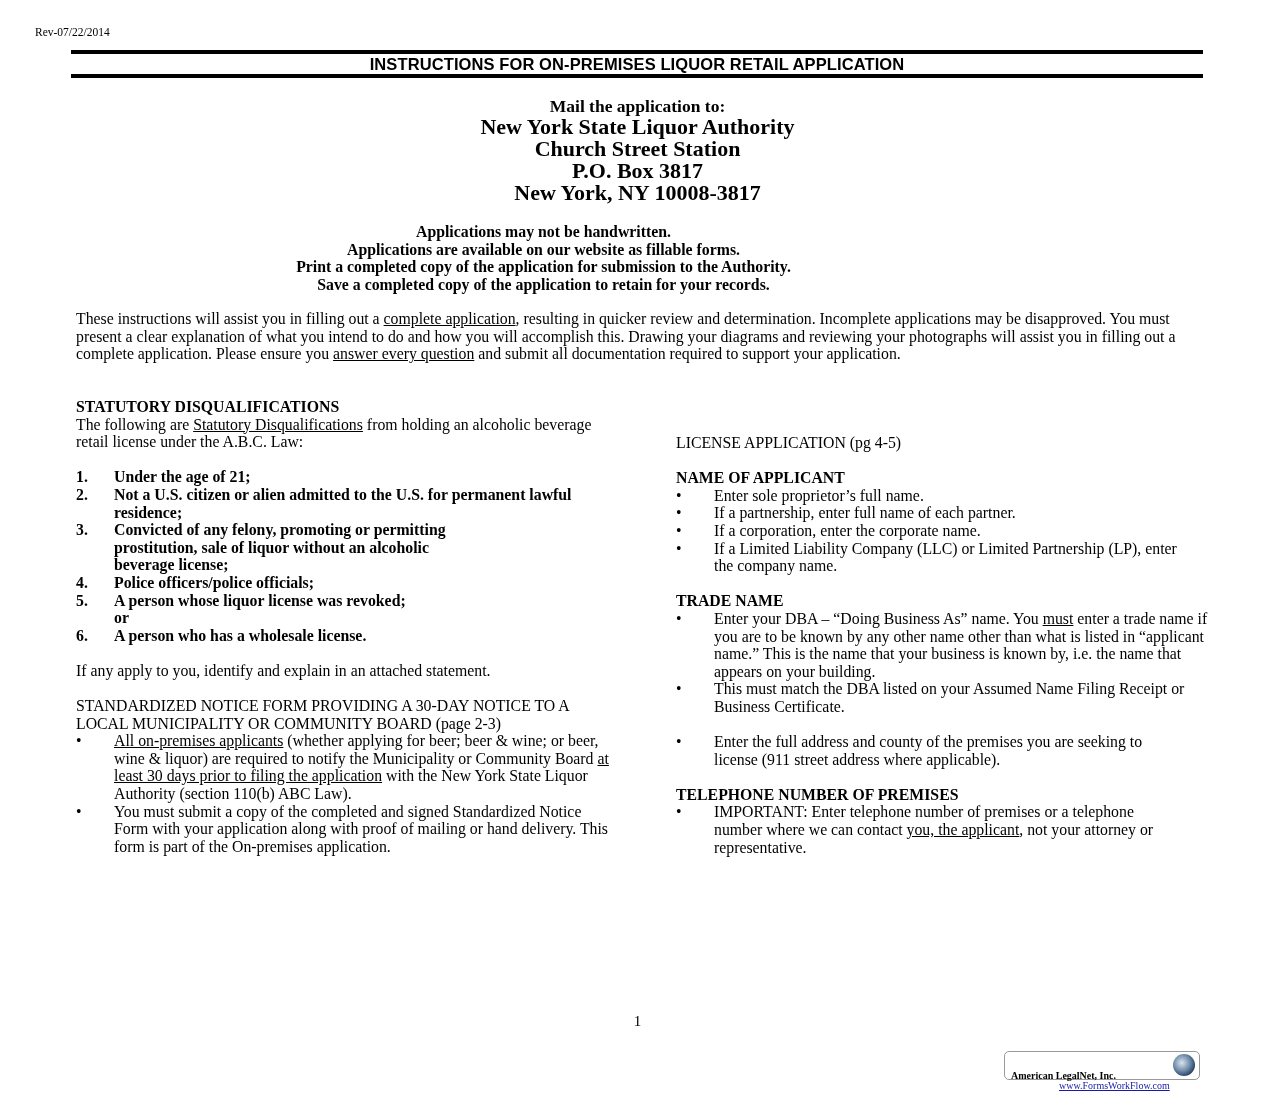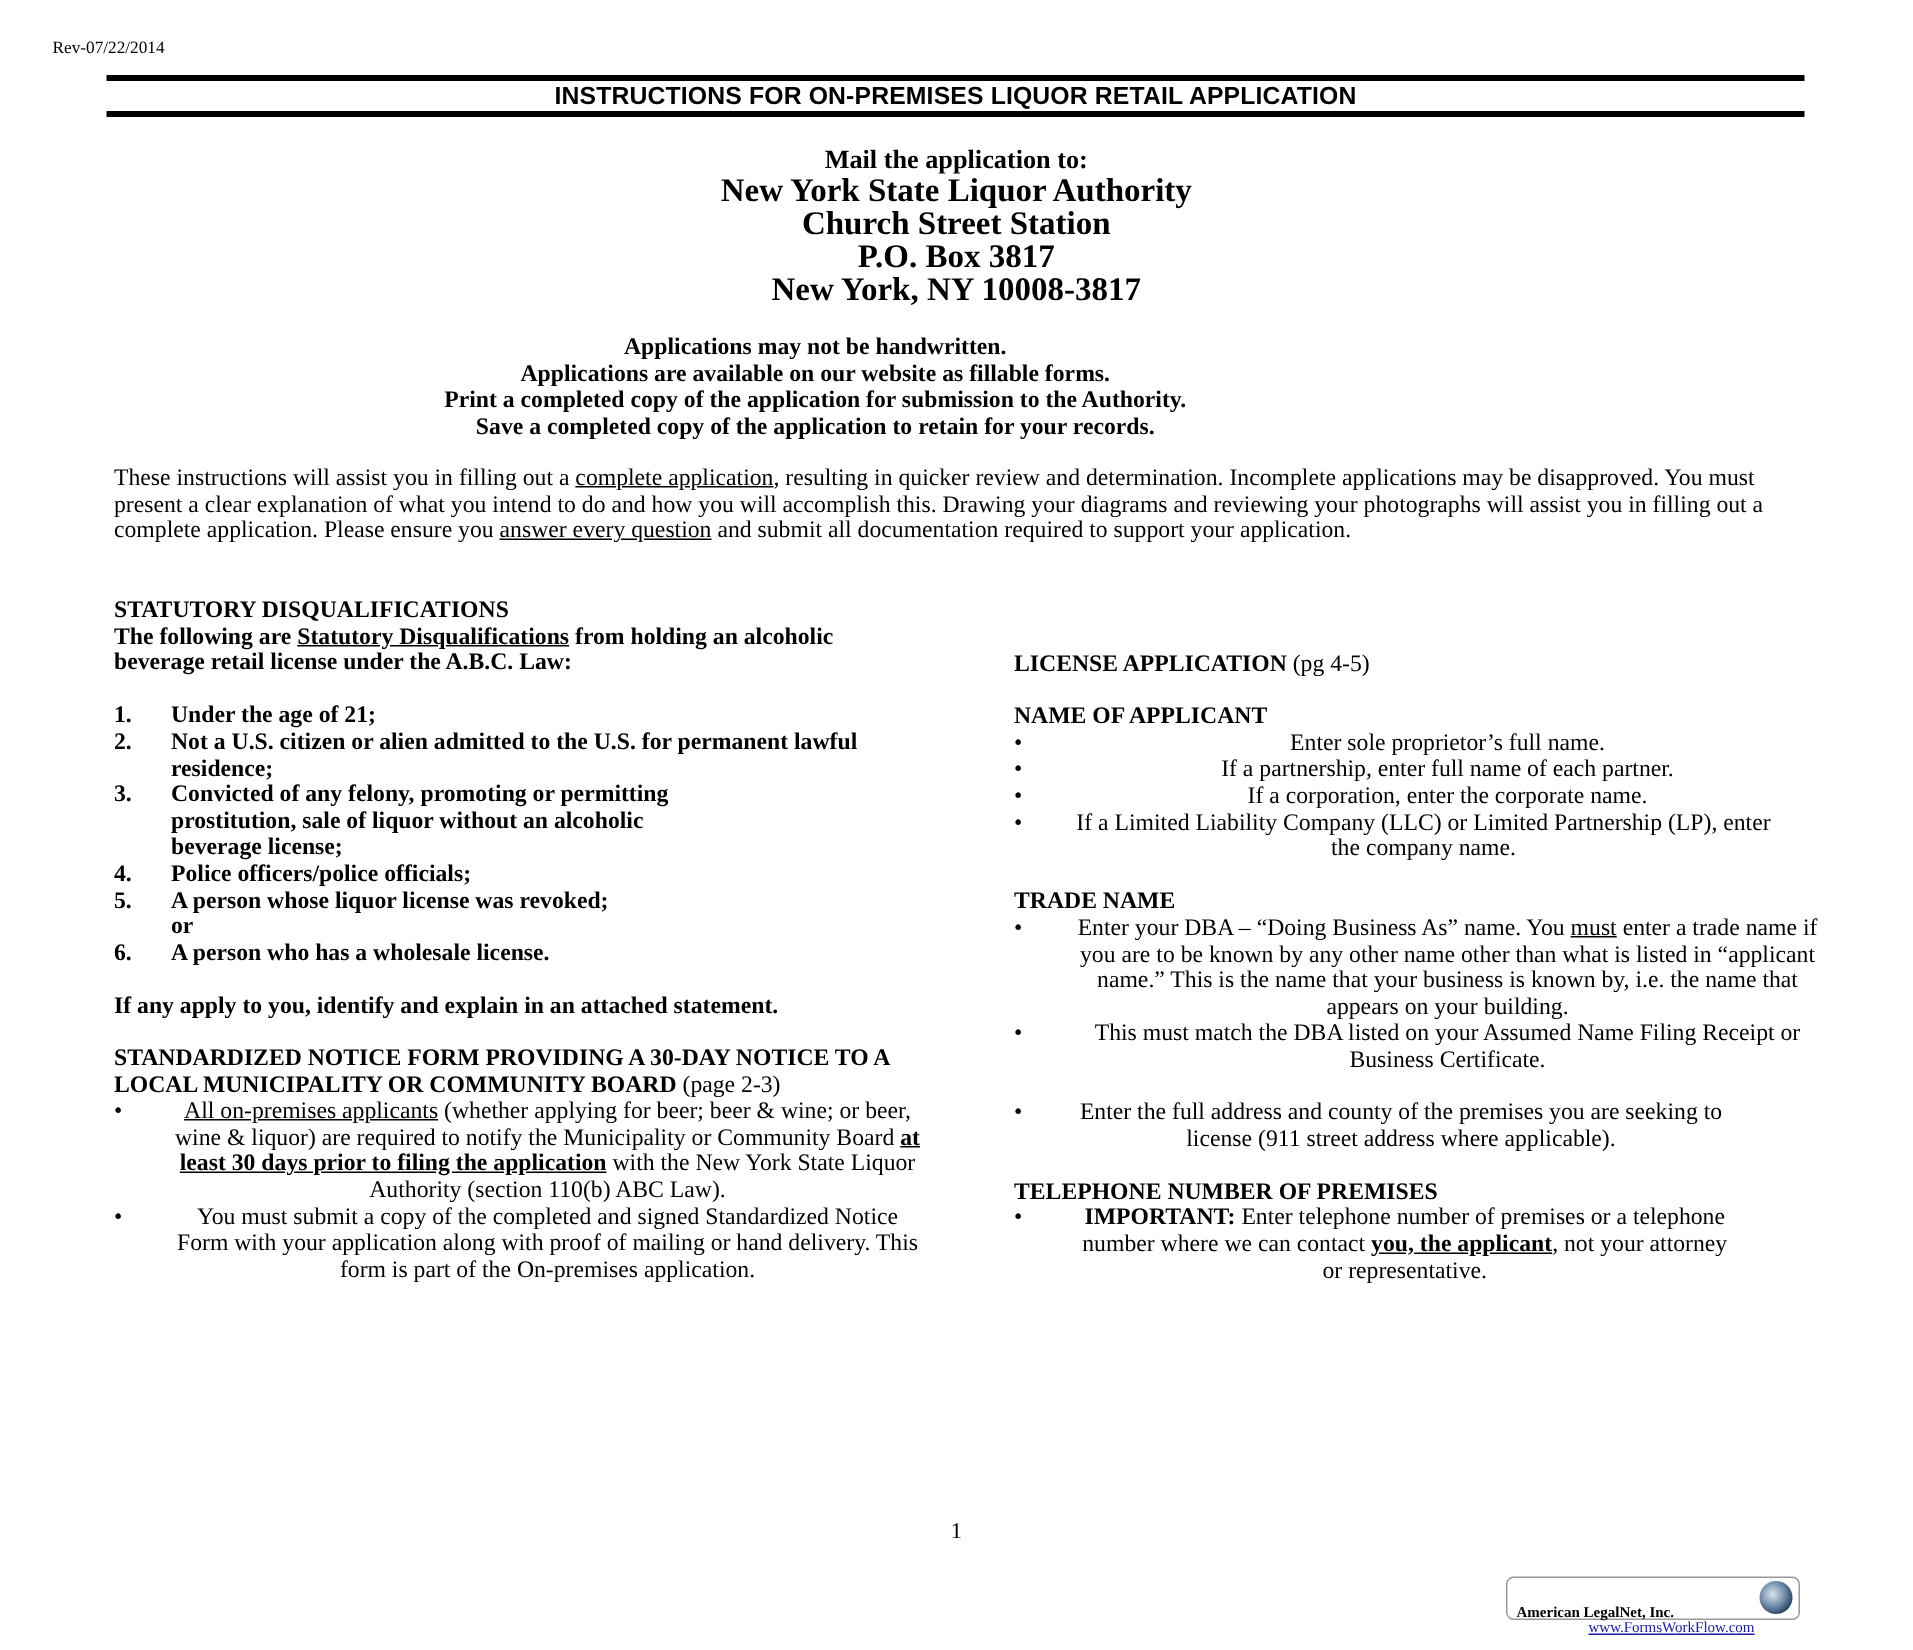--- a/index.html
+++ b/index.html
@@ -22,28 +22,28 @@
   .mail .intro { font-size: 17.5px; line-height: 20px; }
   .mail .addr { font-size: 22px; line-height: 22px; }
   .notices { position: absolute; left: 0; width: 1087px; top: 223px; text-align: center; font-weight: bold; font-size: 15.8px; line-height: 17.6px; }
   .intro-para {
     position: absolute; left: 76px; top: 310px; width: 1125px;
     font-size: 15.8px; line-height: 17.6px;
   }
   .col { position: absolute; font-size: 15.8px; line-height: 17.6px; }
   .col-left { left: 76px; top: 398px; width: 540px; }
   .col-right { left: 676px; top: 434px; width: 540px; }
-  .b { font-weight: bold; }
+  .b { font-weight: normal; }
   .u { text-decoration: underline; }
   .gap { height: 17.6px; }
   .ol-item, .bullet { display: flex; }
   .ol-item .num { width: 38px; flex: none; font-weight: bold; }
   .ol-item .txt { font-weight: bold; }
   .bullet .dot { width: 38px; flex: none; }
-  .bullet .txt { flex: 1; text-align: center; }
+  .bullet .txt { flex: 1; }
   .heading { font-weight: bold; }
   .page-num { position: absolute; left: 0; width: 1275px; top: 1013px; text-align: center; font-size: 15px; }
   .logo {
     position: absolute; left: 1004px; top: 1051px; width: 196px; height: 29px;
     border: 1px solid #999; border-radius: 5px; box-sizing: border-box;
     font-family: "Liberation Serif", serif; font-size: 10px; line-height: 10px;
     padding: 19px 0 0 6px;
   }
   .logo .co { font-weight: bold; }
   .logo .url { color: #1a1aa6; text-decoration: underline; margin-left: 48px; }

